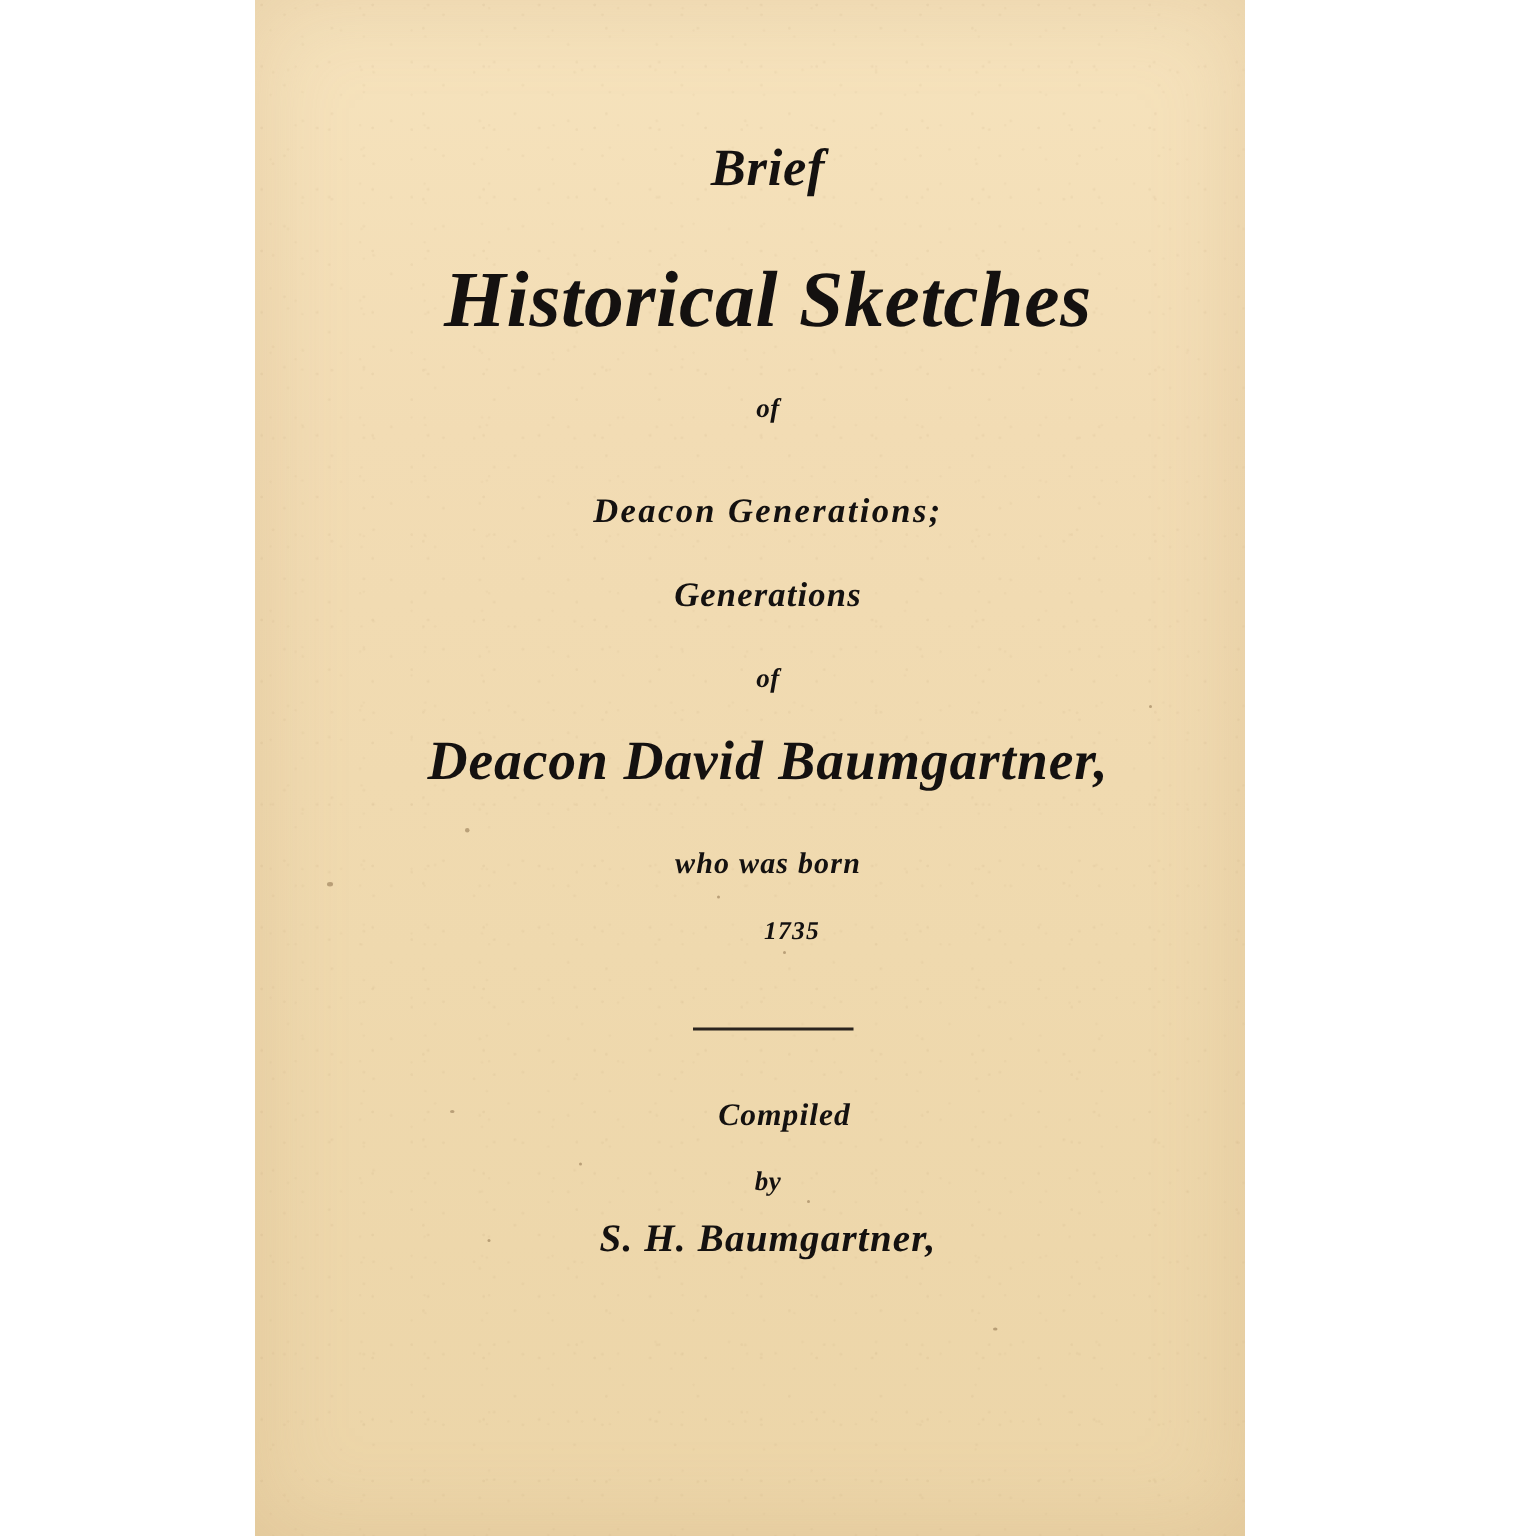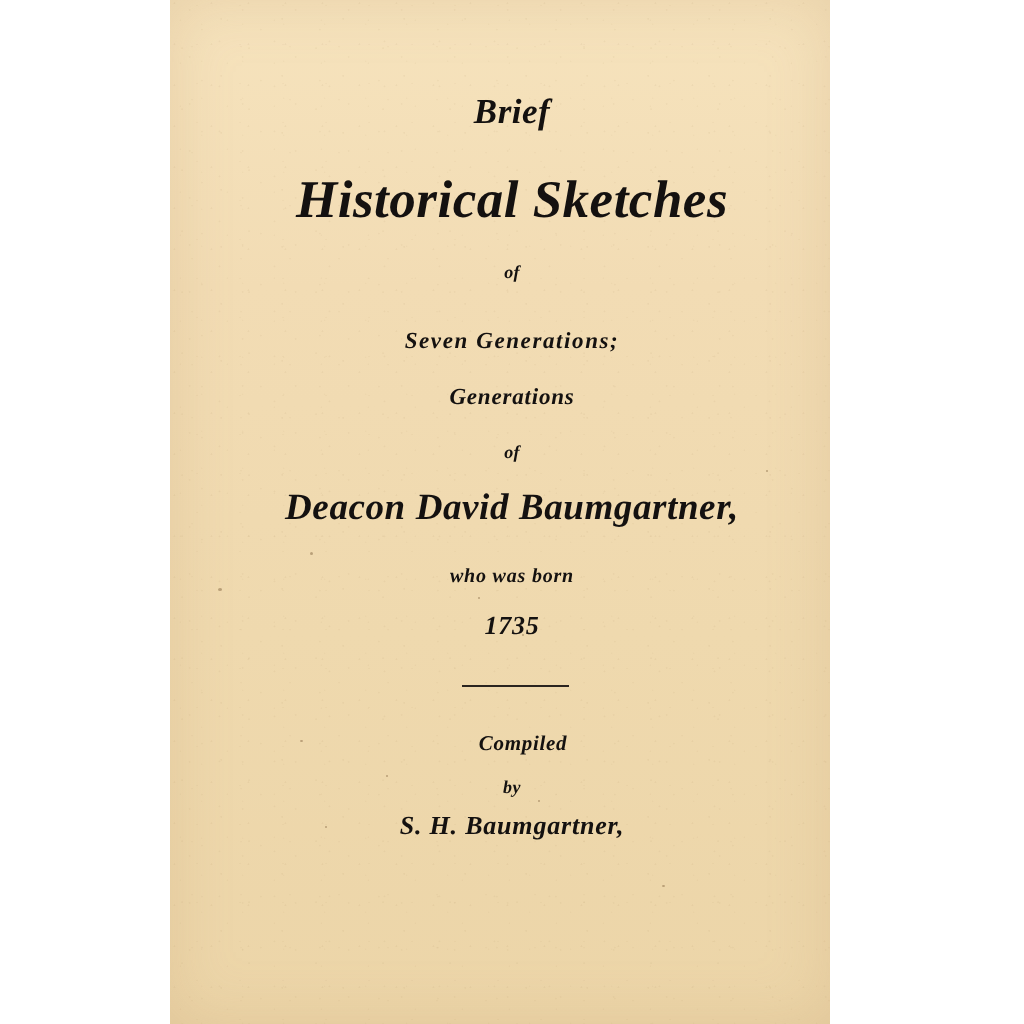--- a/index.html
+++ b/index.html
@@ -90,21 +90,21 @@
 
   
   .l-brief       { top: 92px;  font-size: 35px; letter-spacing: 0.5px; }
   .l-title       { top: 170px; font-size: 53px; letter-spacing: 0.5px; }
   .l-of1         { top: 262px; font-size: 18px; letter-spacing: 0.3px; }
   .l-generations { top: 328px; font-size: 23px; letter-spacing: 1.6px; }
   .l-descendants { top: 384px; font-size: 23px; letter-spacing: 0.8px; }
   .l-of2         { top: 442px; font-size: 18px; letter-spacing: 0.3px; }
   .l-subject     { top: 486px; font-size: 37px; letter-spacing: 0.6px; }
   .l-born        { top: 565px; font-size: 20px; letter-spacing: 0.8px; }
-  .l-year        { top: 611px; font-size: 26px; letter-spacing: 0.8px; }
+  .l-year        { top: 611px; font-size: 17px; letter-spacing: 0.8px; padding-left: 16px; }
   .l-compiled    { top: 731px; font-size: 21px; letter-spacing: 0.7px; padding-left: 11px; }
   .l-by          { top: 777px; font-size: 18px; letter-spacing: 0.4px; }
   .l-author      { top: 811px; font-size: 26px; letter-spacing: 0.8px; }
   .l-date        { top: 961px; font-size: 22px; letter-spacing: 0.6px; }
 
   
   .rule {
     position: absolute;
     top: 685px;
     left: 292px;
@@ -135,21 +135,21 @@
     <div class="speck" style="left:596px; top:470px; width:2px; height:2px;"></div>
 
     <div class="typeblock">
 
       <div class="line l-brief">Brief</div>
 
       <div class="line l-title">Historical Sketches</div>
 
       <div class="line l-of1">of</div>
 
-      <div class="line l-generations">Seven  Generations;</div>
+      <div class="line l-generations">Deacon  Generations;</div>
 
       <div class="line l-descendants">Generations</div>
 
       <div class="line l-of2">of</div>
 
       <div class="line l-born">who was born</div>
 
       <div class="line l-subject">Deacon David Baumgartner,</div>
 
       <div class="line l-year">1735</div>

